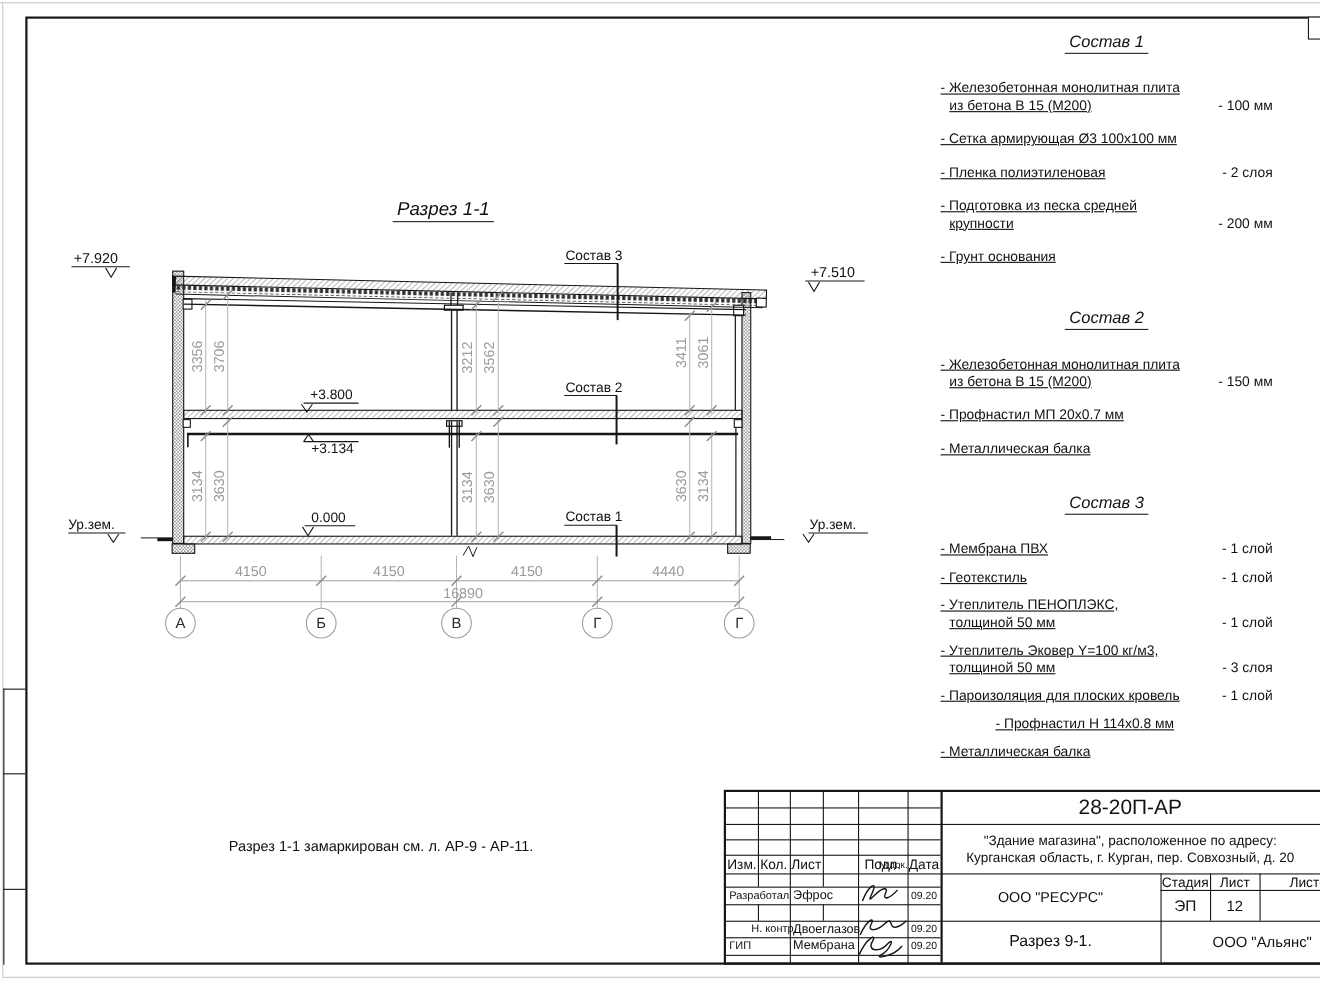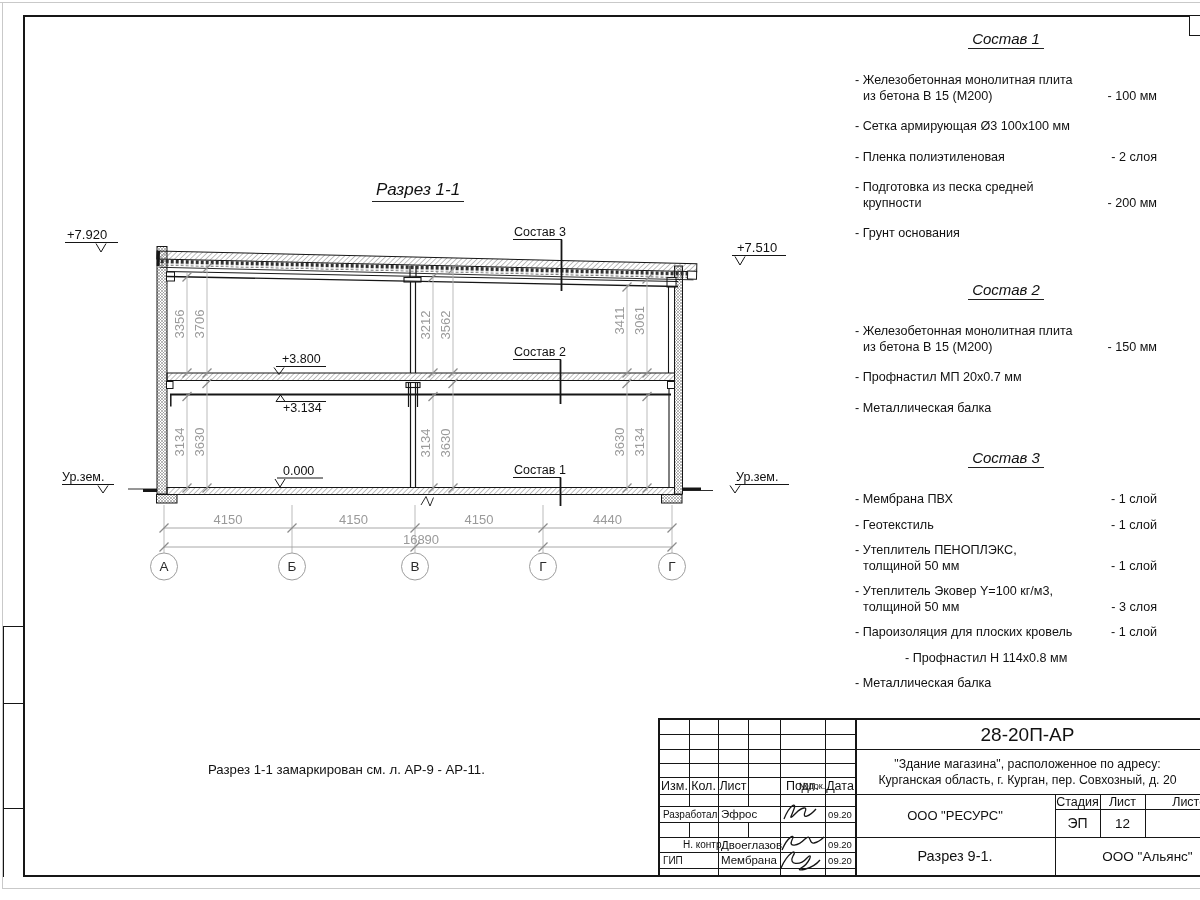--- a/index.html
+++ b/index.html
@@ -15,25 +15,25 @@
   #frame{left:23px;top:15px;width:1217px;height:862px;border:2px solid #161616;box-sizing:border-box;}
   #fmtbox{left:1189px;top:15px;width:60px;height:21px;border:1.4px solid #161616;box-sizing:border-box;background:#fff;}
   
   .sec{position:absolute;left:855px;width:302px;}
   .sec-title{text-align:center;font-style:italic;font-size:15px;color:#111;}
   .sec-title span{border-bottom:1.2px solid #222;padding:0 4px 1px 4px;}
   .items{margin-top:26px;}
   .item{display:flex;align-items:flex-end;font-size:12.6px;line-height:15.5px;color:#111;}
   .m15{margin-bottom:15px;}
   .m10{margin-bottom:10px;justify-content:flex-end;}
-  .item .nm{width:252px;}
+  .item .nm{width:252px;text-decoration:underline;}
   .item .nm .l2{padding-left:8px;}
   .item .val{margin-left:auto;white-space:nowrap;}
   
-  #dtitle{left:357px;top:180px;width:122px;text-align:center;font-size:17px;font-style:italic;color:#111;}
+  #dtitle{left:357px;top:180px;width:122px;text-align:left;font-size:17px;font-style:italic;color:#111;}
   #dtitle span{border-bottom:1.3px solid #222;padding:0 4px 2px 4px;}
   #dnote{left:208px;top:762px;font-size:13.2px;color:#111;}
   
   #tblock{left:658px;top:718px;width:582px;height:159px;border:2px solid #161616;box-sizing:border-box;}
   #tblock .cell{position:absolute;display:flex;align-items:center;justify-content:center;text-align:center;color:#111;}
   #tblock .cl{justify-content:flex-start;padding-left:3px;text-align:left;}
   svg text{font-family:"Liberation Sans",sans-serif;}
 </style>
 </head>
 <body>

